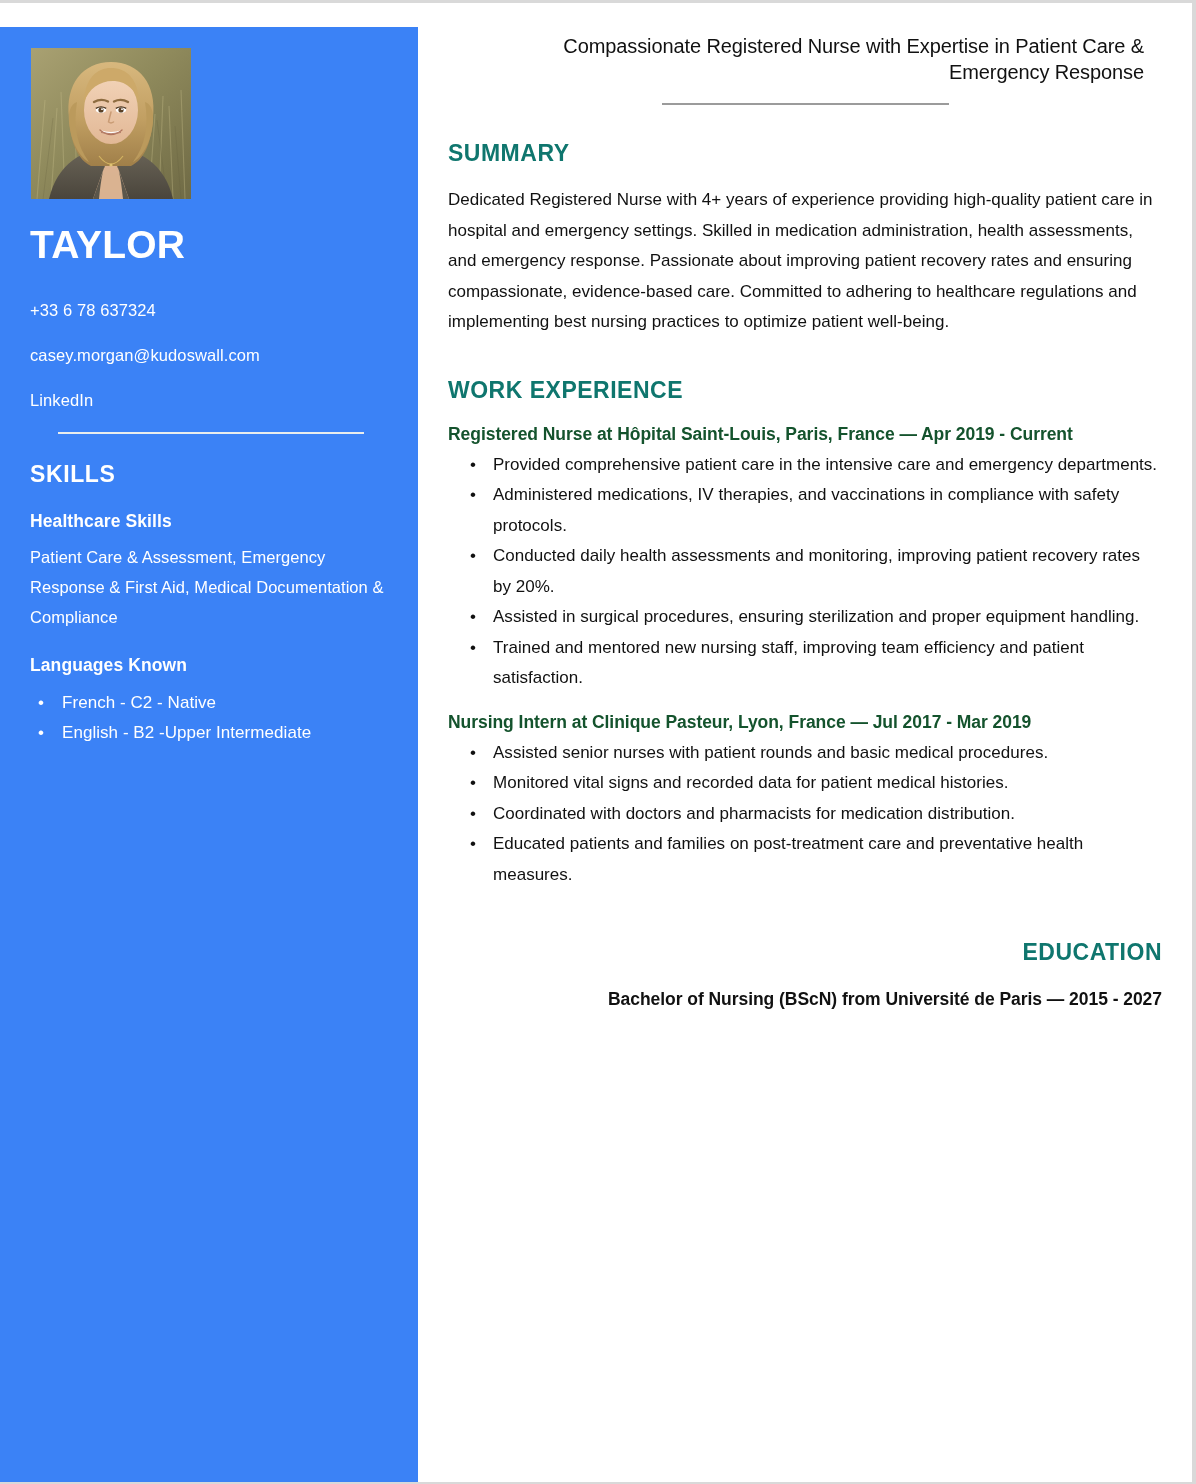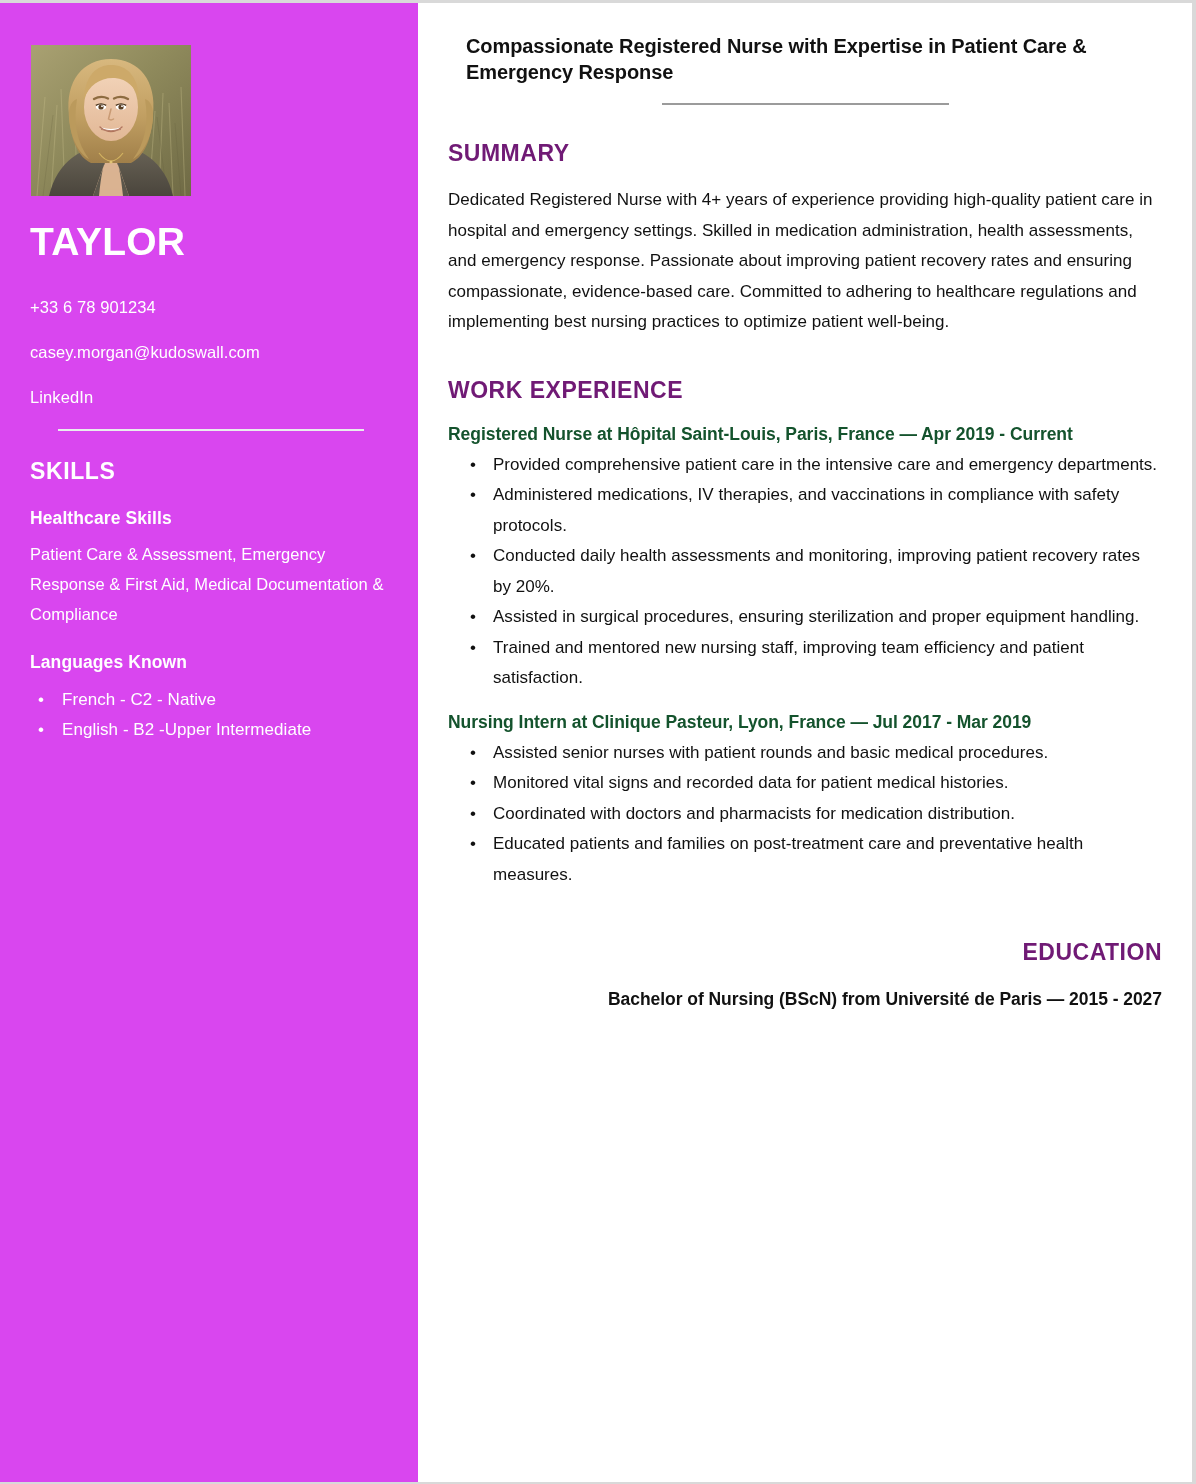--- a/index.html
+++ b/index.html
@@ -24,24 +24,25 @@
     border-right: 4px solid #d9d9d9;
     border-bottom: 2px solid #d9d9d9;
     overflow: hidden;
     display: flex;
   }
 
   
   .sidebar {
     width: 418px;
     min-width: 418px;
-    background: #d946ef;
-    color: #ffffff;
-    padding: 42px 30px 0 30px;
+    background: #3b82f6;
+    color: #ffffff;
+    padding: 21px 30px 0 30px;
     position: relative;
+    margin-top: 24px;
   }
 
   .photo {
     width: 160px;
     height: 151px;
     overflow: hidden;
     background: #8b8a63;
     display: block;
     margin-left: 1px;
   }
@@ -123,41 +124,41 @@
 
   
   .main {
     flex: 1;
     padding: 30px 30px 0 30px;
     color: #111111;
     min-width: 0;
   }
 
   .headline {
-    text-align: left;
+    text-align: right;
     font-size: 20px;
-    font-weight: 700;
+    font-weight: 400;
     line-height: 26px;
     color: #111111;
     padding: 0 18px;
     letter-spacing: -0.1px;
   }
 
   .head-divider {
     width: 287px;
     height: 2px;
     background: #9b9b9b;
     margin: 18px auto 0 auto;
   }
 
   .sec-h1 {
     font-size: 23px;
     font-weight: 700;
     letter-spacing: 0.5px;
-    color: #701a75;
+    color: #0f766e;
     line-height: 28px;
   }
 
   .sec-summary { margin-top: 34px; }
 
   .summary-text {
     margin-top: 18px;
     font-size: 17px;
     line-height: 30.5px;
     color: #111111;
@@ -292,21 +293,21 @@
         <path d="M68 108 q12 16 24 0" stroke="#d4b461" stroke-width="1.2" fill="none"></path>
         <circle cx="80" cy="117" r="1.6" fill="#e0c374"></circle>
       </svg>
     </div>
 
     <h1 class="name-block">
       <span class="nm-line">TAYLOR</span>
     </h1>
 
     <div class="contact-list">
-      <div class="contact-item">+33 6 78 901234</div>
+      <div class="contact-item">+33 6 78 637324</div>
       <div class="contact-item">casey.morgan@kudoswall.com</div>
       <div class="contact-item">LinkedIn</div>
     </div>
 
     <div class="side-divider"></div>
 
     <section class="side-section">
       <h2 class="side-h1">SKILLS</h2>
 
       <h3 class="side-h2">Healthcare Skills</h3>

